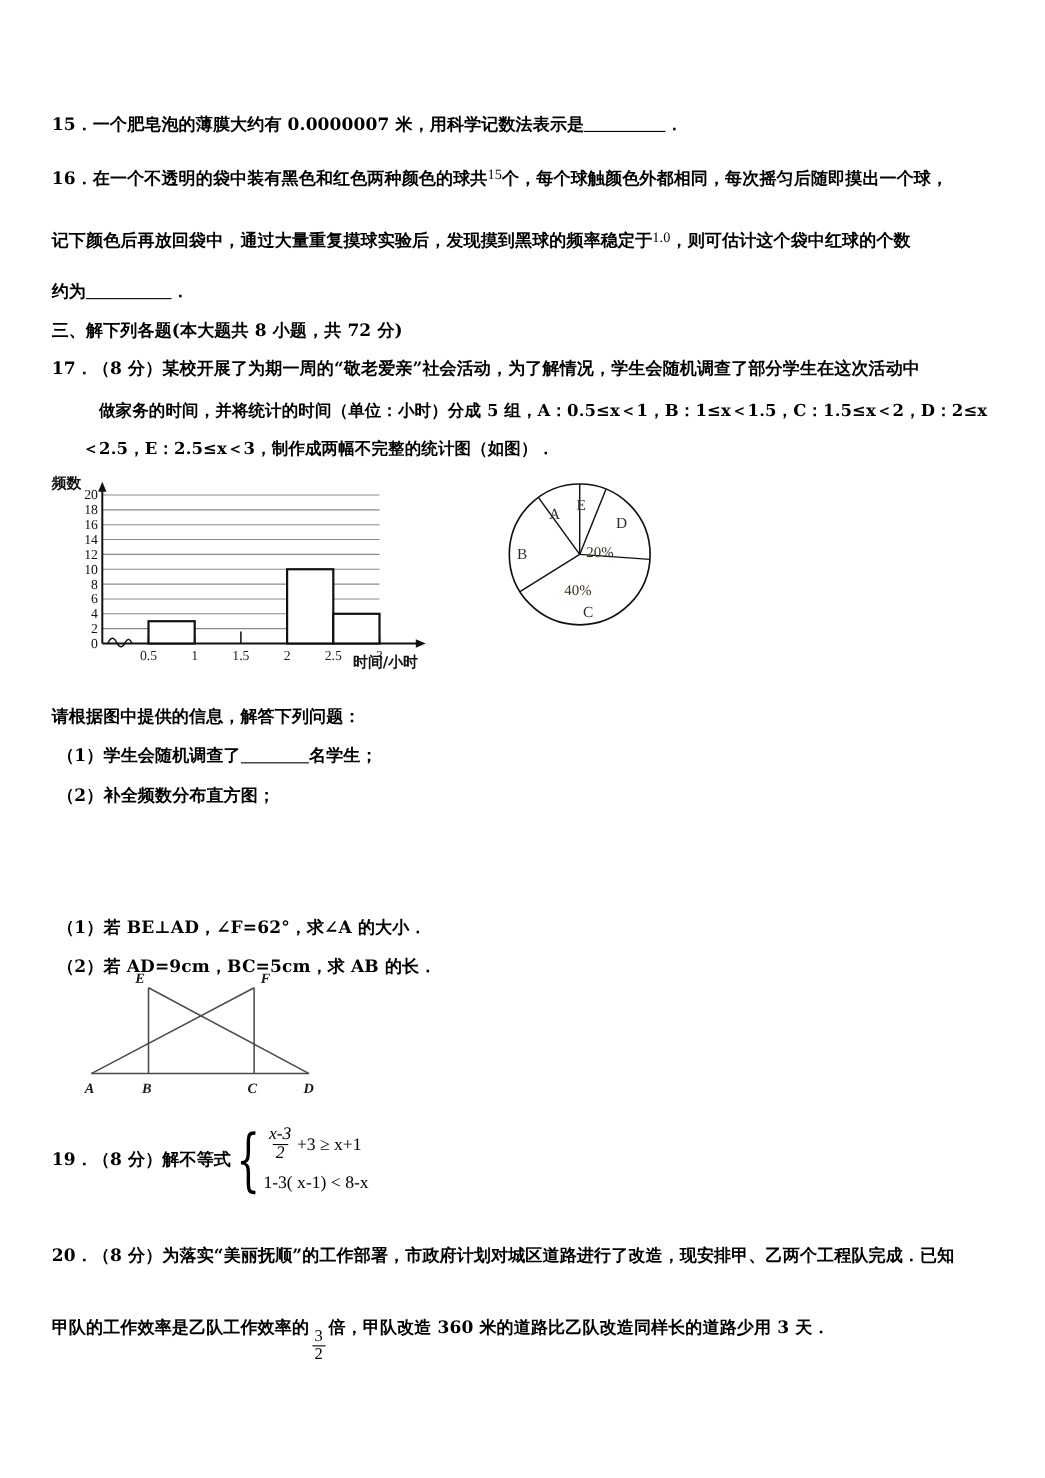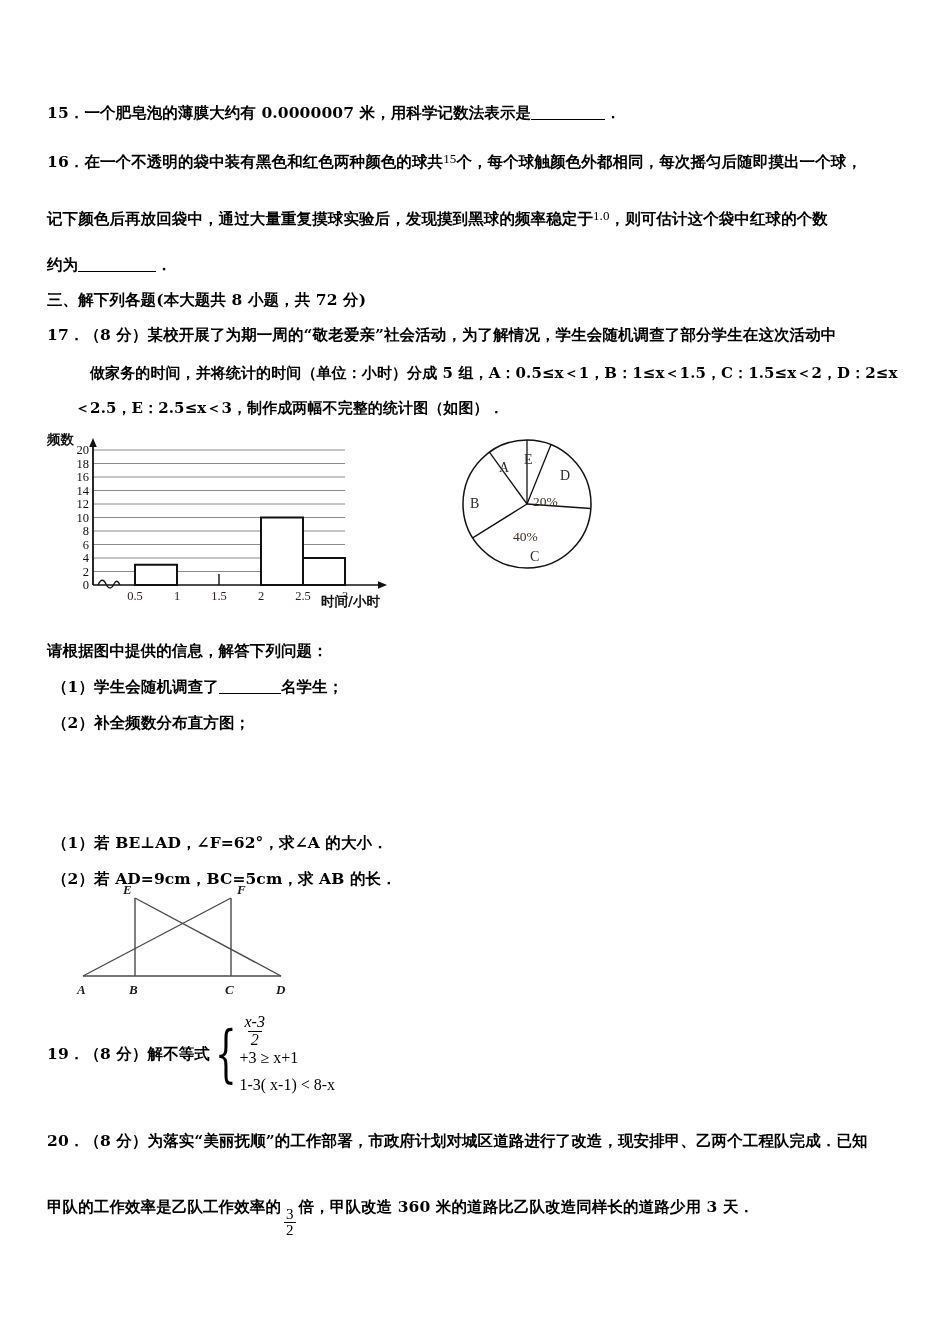--- a/index.html
+++ b/index.html
@@ -98,23 +98,22 @@
   .ineq-rows {
     display: flex;
     flex-direction: column;
     justify-content: center;
     gap: 9px;
     font-size: 16px;
     font-family: "Liberation Serif", "DejaVu Serif", serif;
   }
   .ineq-row {
     display: flex;
-    align-items: flex-start;
+    align-items: center;
     white-space: nowrap;
-    flex-direction: column;
   }
   .frac {
     display: inline-flex;
     flex-direction: column;
     align-items: center;
     vertical-align: middle;
     margin: 0 2px;
     line-height: 1.05;
   }
   .frac .num { padding: 0 3px; }

